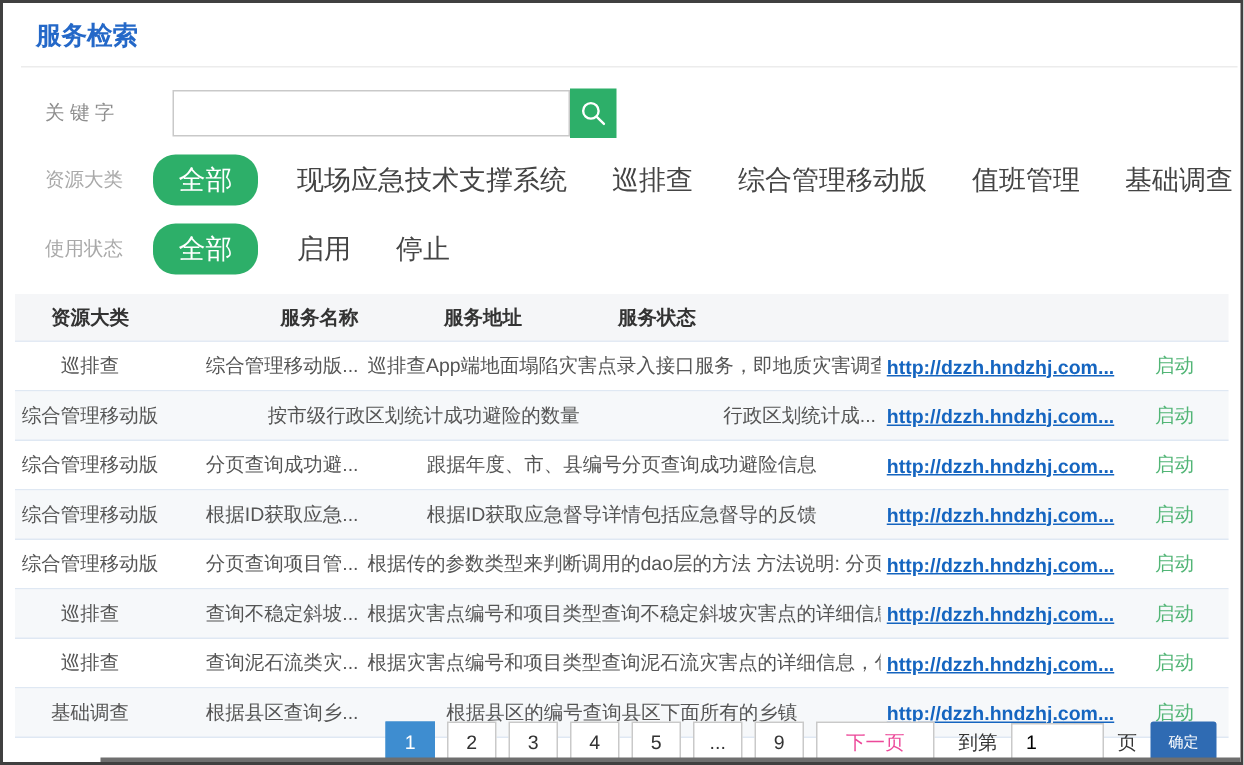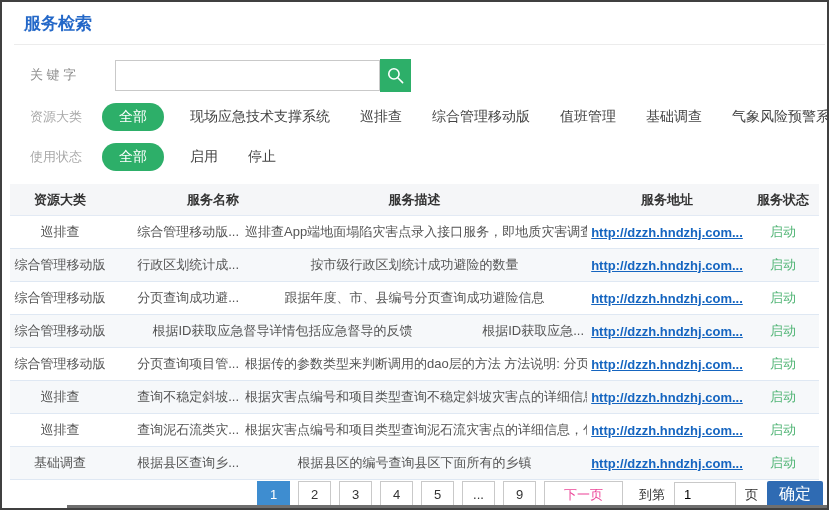--- a/index.html
+++ b/index.html
@@ -21,21 +21,21 @@
   .divider{height:1px;background:#ececec;margin:0 2px 0 12px;}
 
   .search-row{display:flex;align-items:center;margin:14px 0 0 28px;height:32px;}
   .flabel{color:#8e8e8e;font-size:13px;width:72px;flex:none;}
   .search-input{width:265px;height:31px;border:1px solid #c9c9c9;outline:none;padding:0 6px;margin-left:13px;font-size:13px;}
   .search-btn{width:31px;height:33px;background:var(--green);border:none;display:flex;align-items:center;justify-content:center;cursor:pointer;padding:0;}
 
   .filter-row{display:flex;align-items:center;margin:12px 0 0 28px;min-height:28px;}
   .filter-label{color:#a9a9a9;font-size:13px;width:72px;flex:none;}
   .options{display:flex;align-items:center;}
-  .opt{color:#444;font-size:14px;margin-right:30px;cursor:pointer;white-space:nowrap;}
+  .opt{color:#444;font-size:18px;margin-right:30px;cursor:pointer;white-space:nowrap;}
   .opt.pill{background:var(--green);color:#fff;border-radius:15px;padding:5px 17px;margin-right:26px;}
 
   .table{margin:13px 8px 0 8px;font-size:13px;}
   .thead{display:flex;background:#f5f6f8;height:32px;align-items:center;font-weight:bold;color:#333;border-bottom:1px solid #e3eaf4;}
   .trow{display:flex;height:33px;align-items:center;color:#555;border-bottom:1px solid #dfe8f3;}
   .trow.alt{background:#f6f8fa;}
   .cell{white-space:nowrap;overflow:hidden;padding:0 3px;}
   .c0{width:100px;text-align:center;}
   .c1{width:132px;text-align:right;}
   .c2{flex:1;text-align:center;}
@@ -43,21 +43,21 @@
   .c4{width:72px;text-align:center;}
   .url-link{color:var(--link-blue);font-weight:bold;text-decoration:underline;font-size:13px;}
   .status-text{color:var(--status-green);}
 
   .pagination{position:absolute;left:255px;top:479px;display:flex;align-items:center;font-size:13px;}
   .page{min-width:33px;height:27px;border:1px solid #c9c9c9;background:#fff;margin-right:8px;font-size:13px;color:#333;cursor:pointer;padding:0;font-family:inherit;}
   .page.active{background:var(--page-blue);border-color:var(--page-blue);color:#fff;}
   .next-btn{height:27px;padding:0 19px;border:1px solid #c9c9c9;background:#fff;margin-right:16px;font-size:13px;color:#ec4899;cursor:pointer;font-family:inherit;}
   .goto-text{color:#333;margin-right:9px;white-space:nowrap;}
   .goto-input{width:62px;height:26px;border:1px solid #c9c9c9;padding:0 9px;margin-right:9px;font-size:13px;outline:none;}
-  .confirm-btn{height:27px;padding:0 12px;background:var(--confirm-blue);color:#fff;border:none;border-radius:2px;font-size:16px;cursor:pointer;font-family:inherit;}
+  .confirm-btn{height:27px;padding:0 12px;background:var(--confirm-blue);color:#fff;border:none;border-radius:2px;font-size:10px;cursor:pointer;font-family:inherit;}
 
   .bottom-bar{position:absolute;bottom:0;left:65px;right:0;height:3px;background:#6f6f6f;}
 </style>
 </head>
 <body>
 
 <div class="container">
 
   <div class="title">服务检索</div>
   <div class="divider"></div>
@@ -94,50 +94,49 @@
         <span class="opt pill">全部</span>
         <span class="opt">启用</span>
         <span class="opt">停止</span>
       </div>
   </div>
 
   <div class="table">
     <div class="thead">
       <div class="cell c0">资源大类</div>
       <div class="cell c1">服务名称</div>
-      <div class="cell c2">服务描述</div>
       <div class="cell c3">服务地址</div>
       <div class="cell c4">服务状态</div>
     </div>
     <div id="table-body">
         <div class="trow">
           <div class="cell c0">巡排查</div>
           <div class="cell c1">综合管理移动版...</div>
           <div class="cell c2">巡排查App端地面塌陷灾害点录入接口服务，即地质灾害调查基本信...</div>
           <div class="cell c3"><a class="url-link" href="#">http://dzzh.hndzhj.com...</a></div>
           <div class="cell c4 status-text">启动</div>
         </div>
         <div class="trow alt">
           <div class="cell c0">综合管理移动版</div>
+          <div class="cell c2">按市级行政区划统计成功避险的数量</div>
           <div class="cell c1">行政区划统计成...</div>
-          <div class="cell c2">按市级行政区划统计成功避险的数量</div>
           <div class="cell c3"><a class="url-link" href="#">http://dzzh.hndzhj.com...</a></div>
           <div class="cell c4 status-text">启动</div>
         </div>
         <div class="trow">
           <div class="cell c0">综合管理移动版</div>
           <div class="cell c1">分页查询成功避...</div>
           <div class="cell c2">跟据年度、市、县编号分页查询成功避险信息</div>
           <div class="cell c3"><a class="url-link" href="#">http://dzzh.hndzhj.com...</a></div>
           <div class="cell c4 status-text">启动</div>
         </div>
         <div class="trow alt">
           <div class="cell c0">综合管理移动版</div>
+          <div class="cell c1">根据ID获取应急...</div>
           <div class="cell c2">根据ID获取应急督导详情包括应急督导的反馈</div>
-          <div class="cell c1">根据ID获取应急...</div>
           <div class="cell c3"><a class="url-link" href="#">http://dzzh.hndzhj.com...</a></div>
           <div class="cell c4 status-text">启动</div>
         </div>
         <div class="trow">
           <div class="cell c0">综合管理移动版</div>
           <div class="cell c1">分页查询项目管...</div>
           <div class="cell c2">根据传的参数类型来判断调用的dao层的方法 方法说明: 分页查询 调...</div>
           <div class="cell c3"><a class="url-link" href="#">http://dzzh.hndzhj.com...</a></div>
           <div class="cell c4 status-text">启动</div>
         </div>

